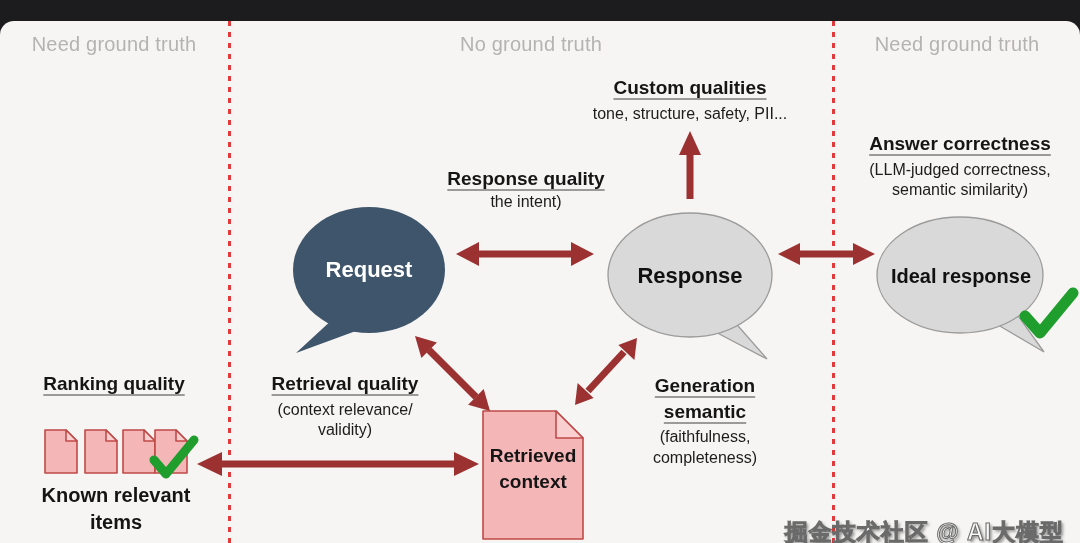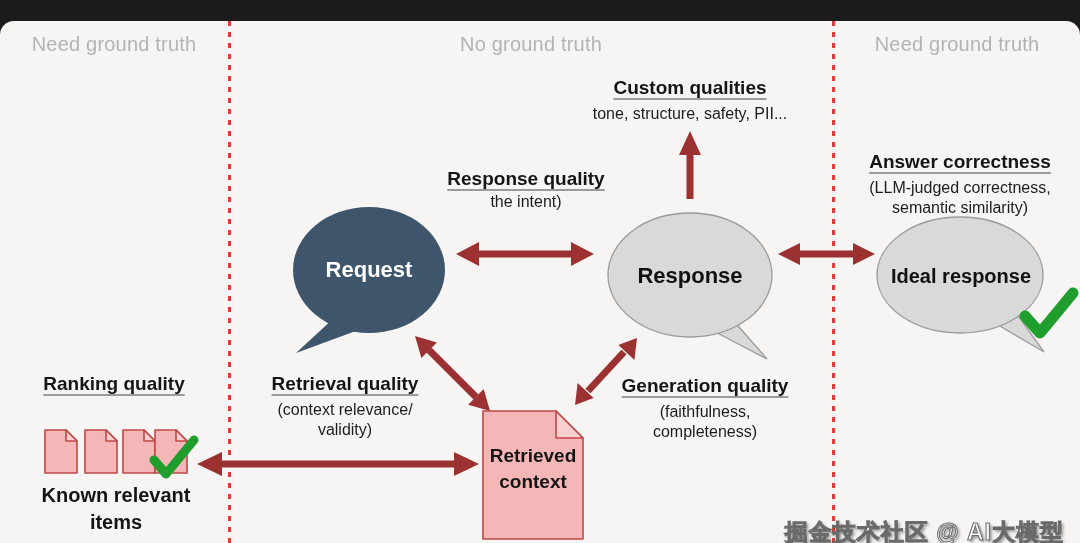--- a/index.html
+++ b/index.html
@@ -39,39 +39,39 @@
 
   <div class="zone-header" style="left:0;width:228px;">Need ground truth</div>
   <div class="zone-header" style="left:228px;width:606px;">No ground truth</div>
   <div class="zone-header" style="left:834px;width:246px;">Need ground truth</div>
 
   <div class="qblock" style="left:583px;top:54px;width:214px;">
     <div class="qtitle">Custom qualities</div>
     <div class="qsub">tone, structure, safety, PII...</div>
   </div>
 
-  <div class="qblock" style="left:850px;top:128px;width:220px;">
+  <div class="qblock" style="left:850px;top:110px;width:220px;">
     <div class="qtitle">Answer correctness</div>
     <div class="qsub">(LLM-judged correctness,</div>
     <div class="qsub" style="margin-top:0;">semantic similarity)</div>
   </div>
 
   <div class="qblock" style="left:430px;top:145px;width:192px;text-align:center;">
     <div class="qtitle">Response quality</div>
     <div class="qsub" style="margin-top:0;">the intent)</div>
   </div>
 
   <div class="qblock" style="left:252px;top:350px;width:186px;">
     <div class="qtitle">Retrieval quality</div>
     <div class="qsub">(context relevance/</div>
     <div class="qsub" style="margin-top:0;">validity)</div>
   </div>
 
   <div class="qblock" style="left:612px;top:352px;width:186px;">
-    <div class="qtitle">Generation quality</div>
+    <div class="qtitle">Generation semantic</div>
     <div class="qsub">(faithfulness,</div>
     <div class="qsub" style="margin-top:0;">completeness)</div>
   </div>
 
   <div class="qblock" style="left:8px;top:350px;width:212px;">
     <div class="qtitle">Ranking quality</div>
   </div>
 
   <svg style="left:290px;top:185px;" width="160" height="150" viewBox="0 0 160 150">
     <path d="M 44 112 L 6 147 L 74 122 Z" style="fill:var(--request-fill,#3f556b);"></path>

